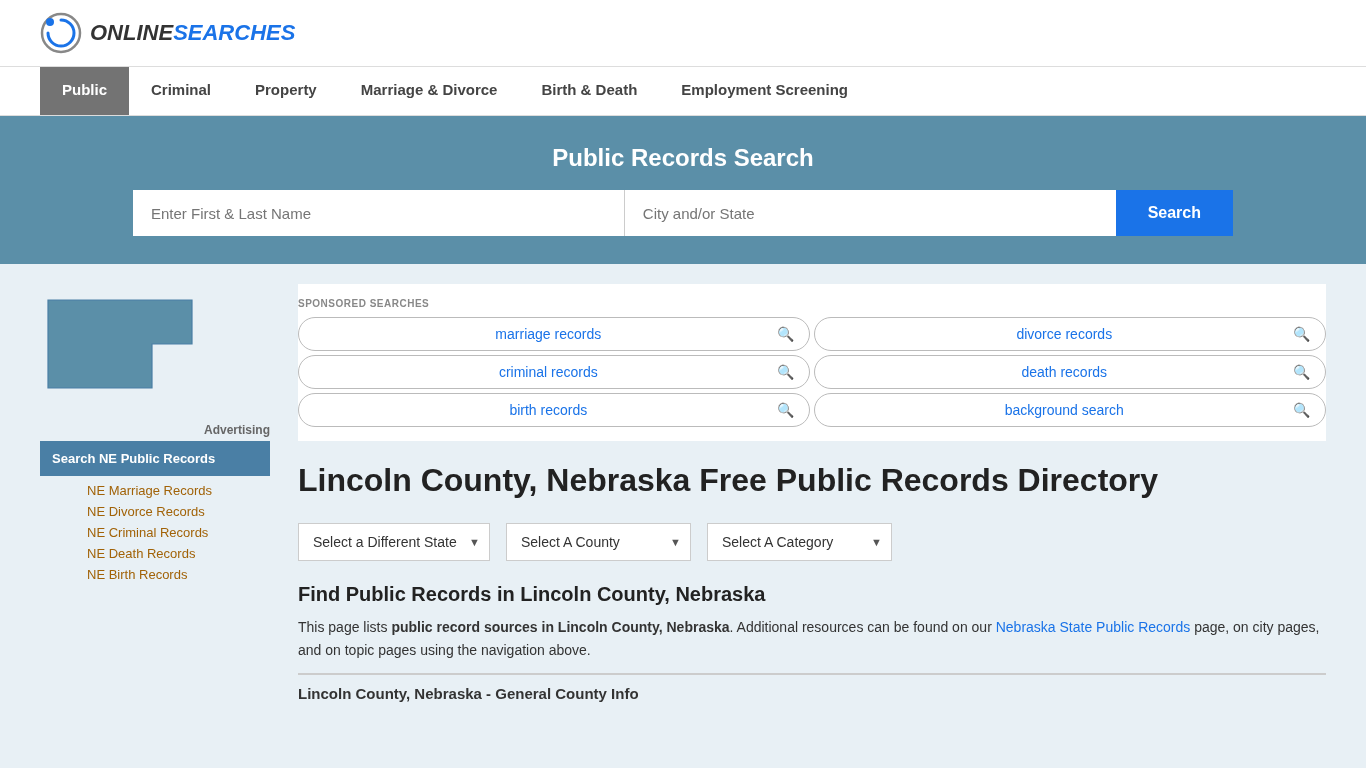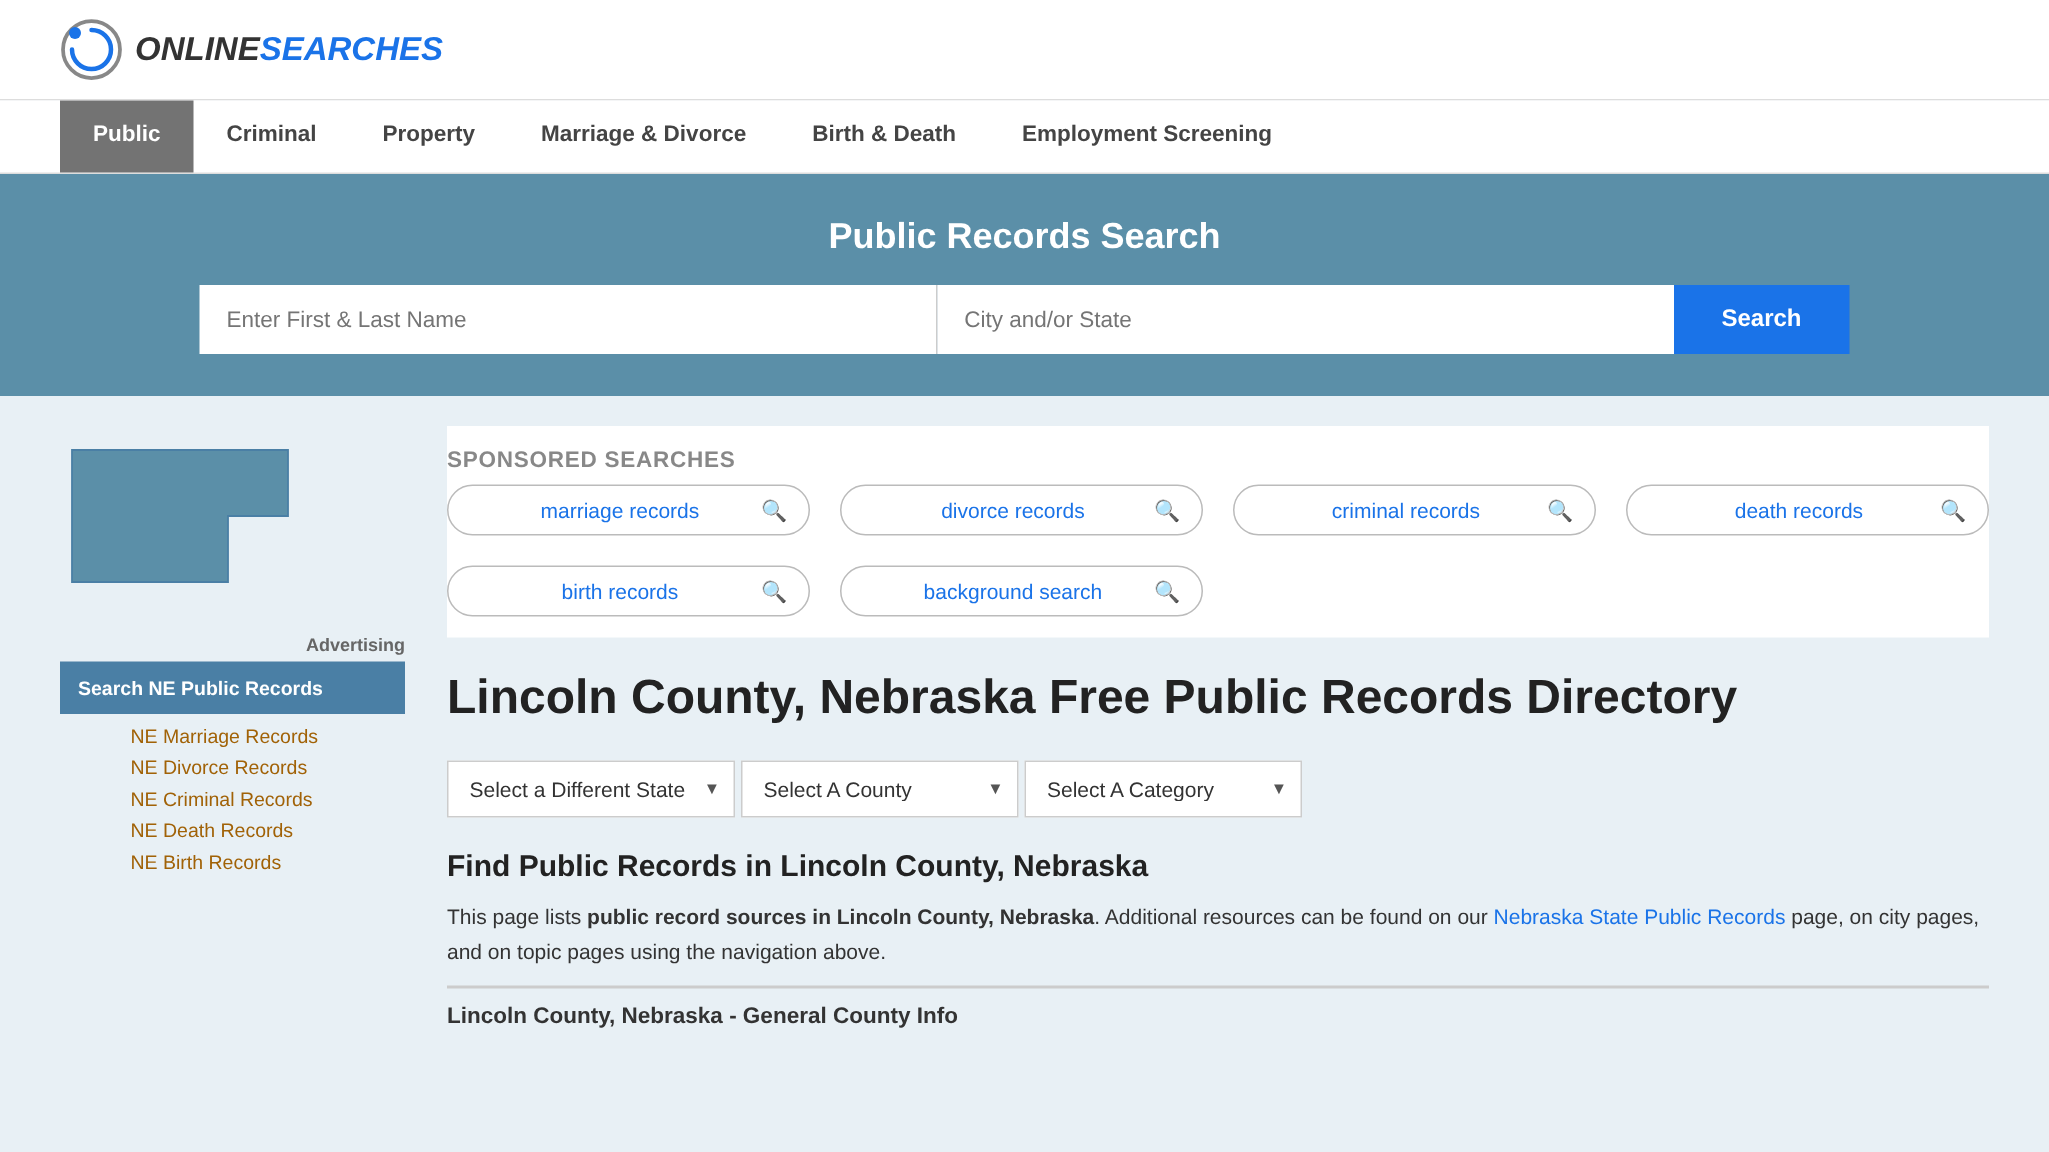--- a/index.html
+++ b/index.html
@@ -36,32 +36,32 @@
     .sidebar-link { display: block; color: #a16207; font-size: 13px; font-weight: 400; padding: 3px 0; text-decoration: none; cursor: pointer; margin-left: 47px; }
 
     
     .ne-map { width: 160px; height: 120px; margin-bottom: 16px; }
 
     
     .content { flex: 1; }
 
     
     .sponsored-section { background: #fff; padding: 14px 0 14px 0; margin-bottom: 16px; }
-    .sponsored-label { font-size: 15px; color: #888; font-weight: 600; letter-spacing: 0.5px; margin-bottom: 8px; text-transform: uppercase; }
-    .sponsored-grid { display: grid; grid-template-columns: repeat(4, 1fr); gap: 20px; }
+    .sponsored-label { font-size: 10px; color: #888; font-weight: 600; letter-spacing: 0.5px; margin-bottom: 8px; text-transform: uppercase; }
+    .sponsored-grid { display: grid; grid-template-columns: repeat(2, 1fr); gap: 4px; }
     .sponsored-item { border: 1px solid #bbb; border-radius: 20px; display: flex; align-items: center; justify-content: space-between; padding: 8px 14px 8px 20px; cursor: pointer; background: #fff; }
     .sponsored-item-text { color: #1a73e8; font-size: 14px; font-weight: 500; flex: 1; text-align: center; }
     .sponsored-item-icon { color: #555; font-size: 14px; }
 
     
     .page-title-section { display: flex; align-items: flex-end; gap: 20px; margin-bottom: 24px; padding-top: 4px; }
     .page-title-text { font-size: 32px; font-weight: 900; color: #222; line-height: 1.2; }
 
     
-    .selects-row { display: flex; gap: 4px; margin-bottom: 22px; }
+    .selects-row { display: flex; gap: 16px; margin-bottom: 22px; }
     .dropdown-select { padding: 10px 14px; border: 1px solid #ccc; background: #fff; font-size: 14px; color: #333; cursor: pointer; appearance: none; -webkit-appearance: none; padding-right: 32px; min-width: 185px; }
     .select-wrapper { position: relative; display: inline-block; }
     .select-wrapper::after { content: '▼'; position: absolute; right: 10px; top: 50%; transform: translateY(-50%); font-size: 11px; color: #555; pointer-events: none; }
 
     
     .find-records-title { font-size: 20px; font-weight: 800; color: #222; margin-bottom: 10px; }
     .find-records-text { font-size: 14px; color: #333; line-height: 1.6; margin-bottom: 12px; }
     .find-records-text strong { font-weight: 700; }
     .find-records-text a { color: #1a73e8; text-decoration: none; }
 

